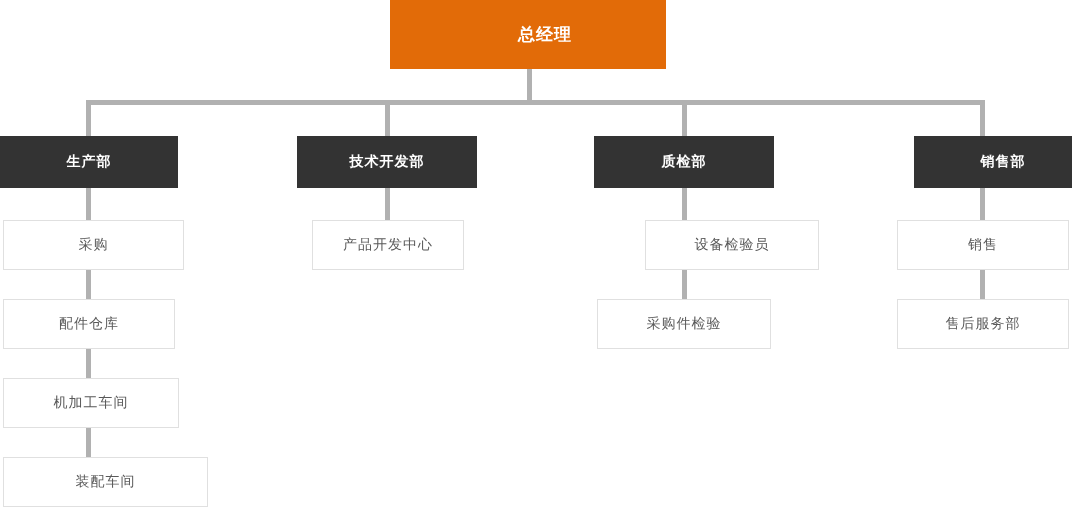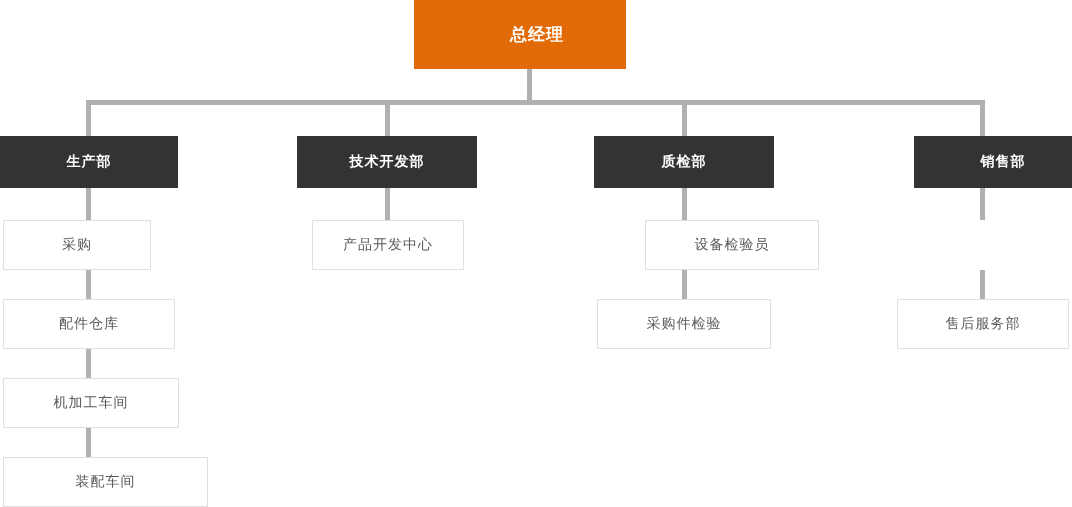--- a/index.html
+++ b/index.html
@@ -56,50 +56,51 @@
     position: absolute;
     background: var(--line);
   }
   .vline { width: 5px; }
 </style>
 </head>
 <body>
 
 <div id="org-chart">
 
-  <div class="box root-box" style="left:414px; width:212px;padding-left:34px;">总经理</div>
+  <div class="box root-box" style="left:390px; width:276px;padding-left:34px;">总经理</div>
 
   <div class="line vline" style="left:527px; top:69px; height:31px;"></div>
 
   <div class="line" style="left:86px; top:100px; width:899px; height:5px;"></div>
 
   <div class="line vline" style="left:86px;  top:105px; height:31px;"></div>
   <div class="line vline" style="left:385px; top:105px; height:31px;"></div>
   <div class="line vline" style="left:682px; top:105px; height:31px;"></div>
   <div class="line vline" style="left:980px; top:105px; height:31px;"></div>
 
   <div class="box dept-box" style="left:0px;   width:178px;">生产部</div>
   <div class="box dept-box" style="left:594px; width:180px;">质检部</div>
   <div class="box dept-box" style="left:297px; width:180px;">技术开发部</div>
   <div class="box dept-box" style="left:894px; width:178px;margin-left:20px;">销售部</div>
 
   <div class="line vline" style="left:86px; top:188px; height:32px;"></div>
-  <div class="box child-box" style="left:3px; top:220px; width:148px;">采购</div>
+  <div class="box child-box" style="left:3px; top:220px; width:181px;">采购</div>
   <div class="line vline" style="left:86px; top:270px; height:29px;"></div>
   <div class="box child-box" style="left:3px; top:299px; width:172px;">配件仓库</div>
   <div class="line vline" style="left:86px; top:349px; height:29px;"></div>
   <div class="box child-box" style="left:3px; top:378px; width:176px;">机加工车间</div>
   <div class="line vline" style="left:86px; top:428px; height:29px;"></div>
   <div class="box child-box" style="left:3px; top:457px; width:205px;">装配车间</div>
 
   <div class="line vline" style="left:385px; top:188px; height:32px;"></div>
   <div class="box child-box" style="left:312px; top:220px; width:152px;">产品开发中心</div>
 
   <div class="line vline" style="left:682px; top:188px; height:32px;"></div>
   <div class="box child-box" style="left:597px; top:220px; width:174px;margin-left:48px;">设备检验员</div>
   <div class="line vline" style="left:682px; top:270px; height:29px;"></div>
   <div class="box child-box" style="left:597px; top:299px; width:174px;">采购件检验</div>
 
   <div class="line vline" style="left:980px; top:188px; height:32px;"></div>
+  <div class="box child-box" style="left:897px; top:220px; width:172px;">销售</div>
   <div class="line vline" style="left:980px; top:270px; height:29px;"></div>
   <div class="box child-box" style="left:897px; top:299px; width:172px;">售后服务部</div>
 
 </div>
 
 </body></html>

